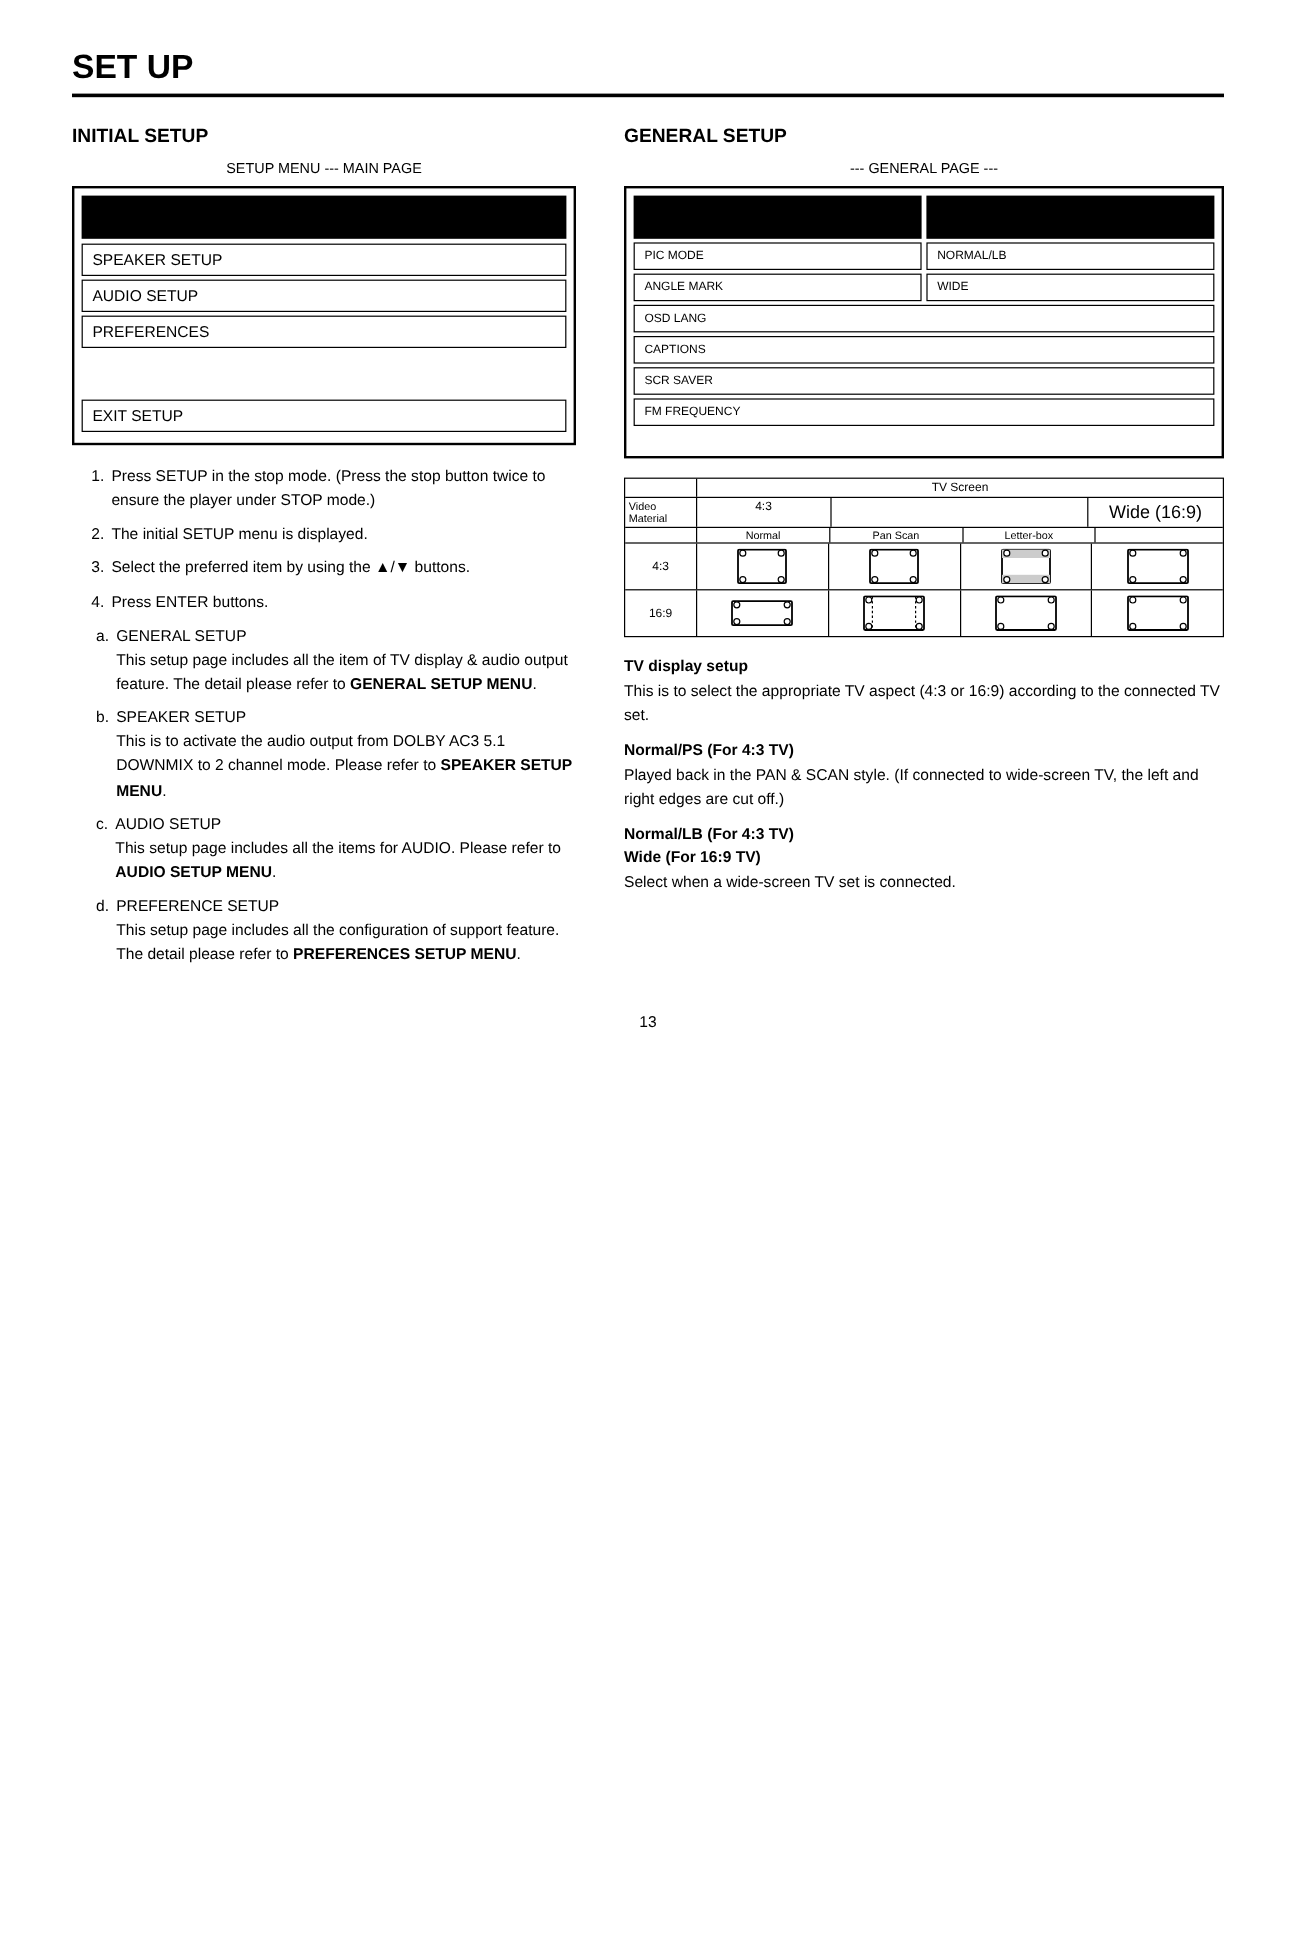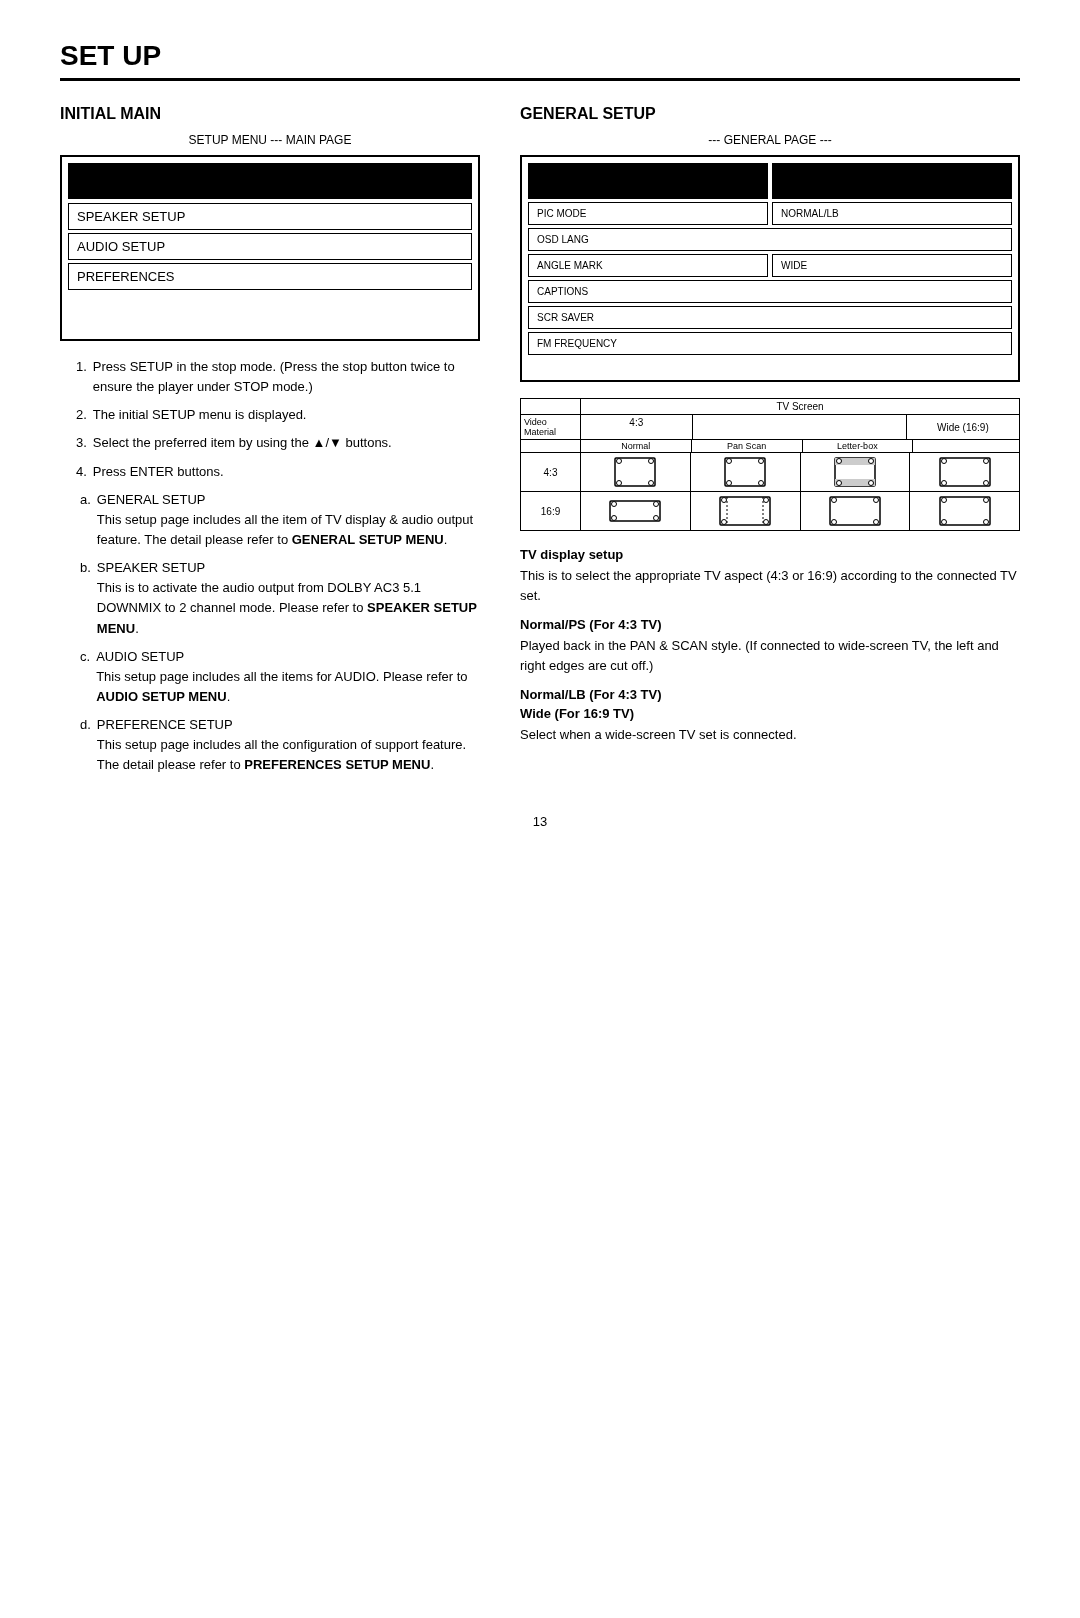--- a/index.html
+++ b/index.html
@@ -145,30 +145,31 @@
     }
   </style>
 </head>
 <body>
 
 <div class="page-title">SET UP</div>
 
 <div class="two-col">
 
   <div class="left-col">
-    <div class="section-title">INITIAL MAIN</div>
+    <div class="section-title">INITIAL SETUP</div>
     <div class="subtitle">SETUP MENU --- MAIN PAGE</div>
 
     <div class="menu-box">
       <div class="menu-highlight"></div>
       <div class="menu-item">SPEAKER SETUP</div>
       <div class="menu-item">AUDIO SETUP</div>
       <div class="menu-item">PREFERENCES</div>
       <div class="menu-spacer"></div>
       <div class="menu-spacer"></div>
+      <div class="menu-item">EXIT SETUP</div>
     </div>
 
     <div class="instructions">
       <ol style="list-style:none; padding-left:0;">
         <li style="display:flex; gap:6px; margin-bottom:8px;">
           <span style="flex-shrink:0;">1.</span>
           <span>Press SETUP in the stop mode. (Press the stop button twice to ensure the player under STOP mode.)</span>
         </li>
         <li style="display:flex; gap:6px; margin-bottom:8px;">
           <span style="flex-shrink:0;">2.</span>
@@ -232,26 +233,26 @@
         <div style="flex:1; background:#000; height:36px;"></div>
         <div style="flex:1; background:#000; height:36px;"></div>
       </div>
 
       <div class="general-row">
         <div class="general-item" style="flex:1;">PIC MODE</div>
         <div class="general-item" style="flex:1;">NORMAL/LB</div>
       </div>
 
       <div class="general-row">
-        <div class="general-item full">OSD LANG</div>
-      </div>
-
-      <div class="general-row">
         <div class="general-item" style="flex:1;">ANGLE MARK</div>
         <div class="general-item" style="flex:1;">WIDE</div>
+      </div>
+
+      <div class="general-row">
+        <div class="general-item full">OSD LANG</div>
       </div>
 
       <div class="general-row">
         <div class="general-item full">CAPTIONS</div>
       </div>
 
       <div class="general-row">
         <div class="general-item full">SCR SAVER</div>
       </div>
 
@@ -270,21 +271,21 @@
         <div style="flex:1; text-align:center; font-size:10px; padding:2px;">TV Screen</div>
       </div>
 
       <div style="display:flex; border-bottom:1px solid #000;">
         <div style="width:60px; border-right:1px solid #000; font-size:9px; padding:2px 3px;">Video Material</div>
         <div style="flex:3; display:flex; border-right:1px solid #000;">
           <div style="flex:1; text-align:center; font-size:10px; padding:2px; border-right:1px solid #000;">4:3</div>
           <div style="flex:1;"></div>
           <div style="flex:1;"></div>
         </div>
-        <div style="flex:1; text-align:center; font-size:10px; padding:2px; display:flex; align-items:center; justify-content:center;">Wide (16:9)</div>
+        <div style="flex:1; text-align:center; font-size:15px; padding:2px; display:flex; align-items:center; justify-content:center;">Wide (16:9)</div>
       </div>
 
       <div style="display:flex; border-bottom:1px solid #000;">
         <div style="width:60px; border-right:1px solid #000;"></div>
         <div style="flex:1; text-align:center; font-size:9px; padding:1px 2px; border-right:1px solid #000;">Normal</div>
         <div style="flex:1; text-align:center; font-size:9px; padding:1px 2px; border-right:1px solid #000;">Pan Scan</div>
         <div style="flex:1; text-align:center; font-size:9px; padding:1px 2px; border-right:1px solid #000;">Letter-box</div>
         <div style="flex:1;"></div>
       </div>
 

